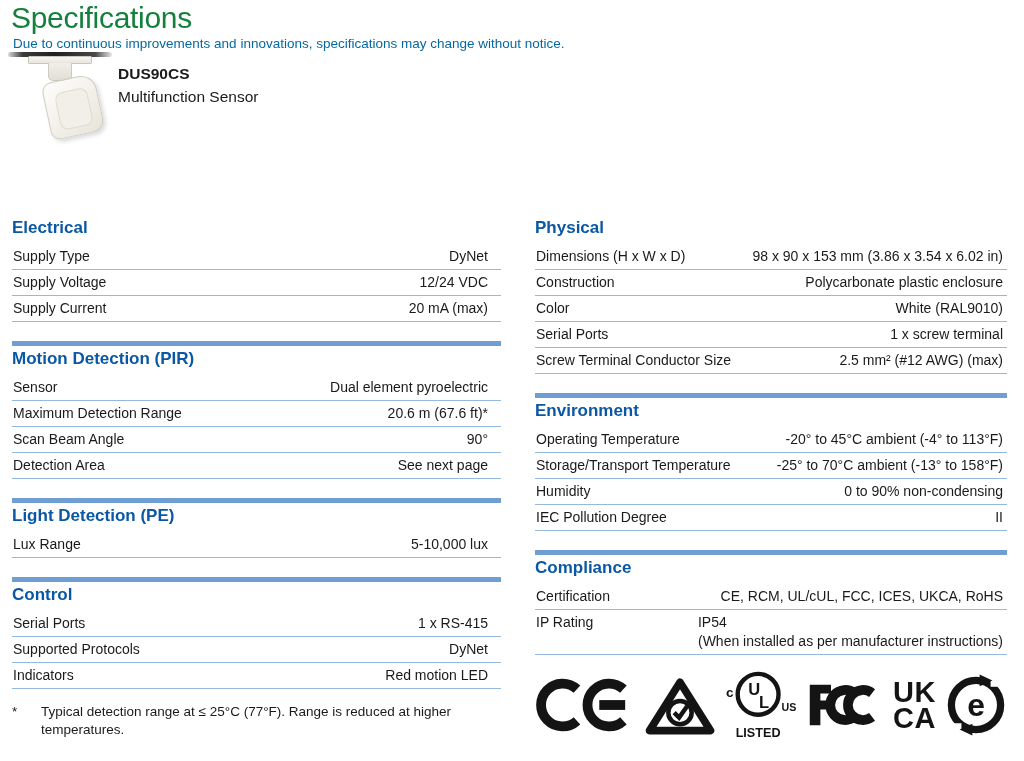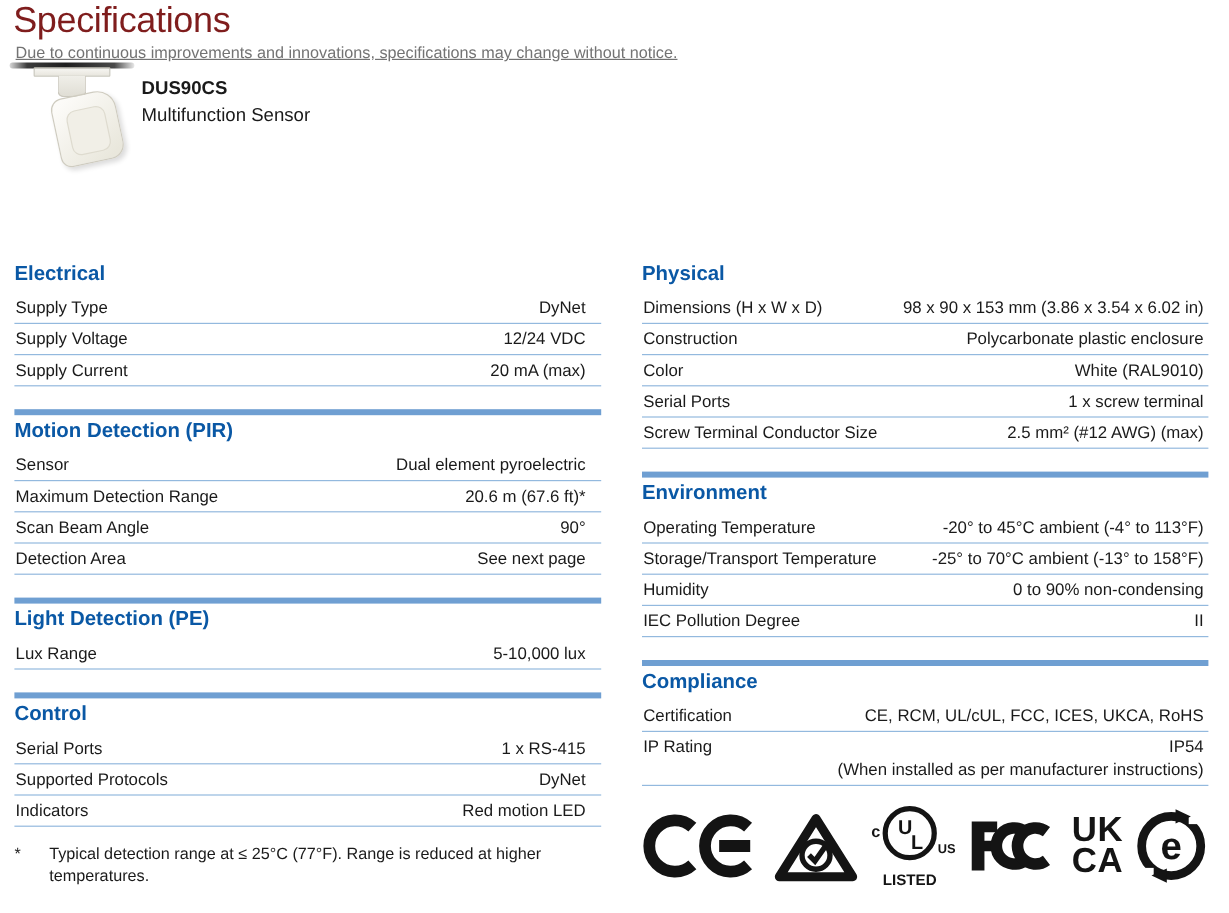--- a/index.html
+++ b/index.html
@@ -7,26 +7,26 @@
   body {
     background:#ffffff;
     font-family:"Liberation Sans","DejaVu Sans",sans-serif;
     color:#1a1a1a;
     position:relative;
     overflow:hidden;
   }
   .page-title {
     position:absolute; left:11px; top:1px;
     font-size:30px; line-height:34px;
-    color:#7f1d1d; letter-spacing:-0.3px;
+    color:#15803d; letter-spacing:-0.3px;
     font-weight:normal;
   }
   .page-subtitle {
     position:absolute; left:13px; top:35px;
-    font-size:13.5px; line-height:17px; color:#737373;text-decoration:underline;
+    font-size:13.5px; line-height:17px; color:#0369a1;
   }
   
   .photo { position:absolute; left:8px; top:52px; width:104px; height:92px; }
   .photo .ceiling {
     position:absolute; top:0; left:0; width:104px; height:5px; border-radius:3px;
     background:linear-gradient(90deg,#d9d9d9 0%,#3c3c3c 14%,#1f1f1f 45%,#4a4a4a 84%,#e8e8e8 100%);
   }
   .photo .plate {
     position:absolute; top:4px; left:20px; width:64px; height:8px;
     background:linear-gradient(180deg,#f7f6f2,#e8e6de);
@@ -63,21 +63,21 @@
   }
   .bar { height:5px; background:#6f9fd2; margin:19px 0 3px 0; }
   .row {
     display:flex; justify-content:space-between; align-items:flex-start;
     border-bottom:1px solid #93b9de;
     padding:3px 13px 3px 1px;
     font-size:14px; line-height:19px;
   }
   #col-right .row { padding-right:4px; }
   .lbl { text-align:left; }
-  .val { text-align:right; white-space:nowrap; }
+  .val { white-space:nowrap; }
   .val-line { display:block; white-space:nowrap; }
 
   .footnote { display:flex; margin-top:14px; font-size:13.5px; line-height:17.5px; }
   .fn-marker { width:29px; }
   .fn-text { max-width:432px; }
 
   
   .logos {
     display:flex; justify-content:space-between; align-items:center;
     margin-top:14px; height:72px;

